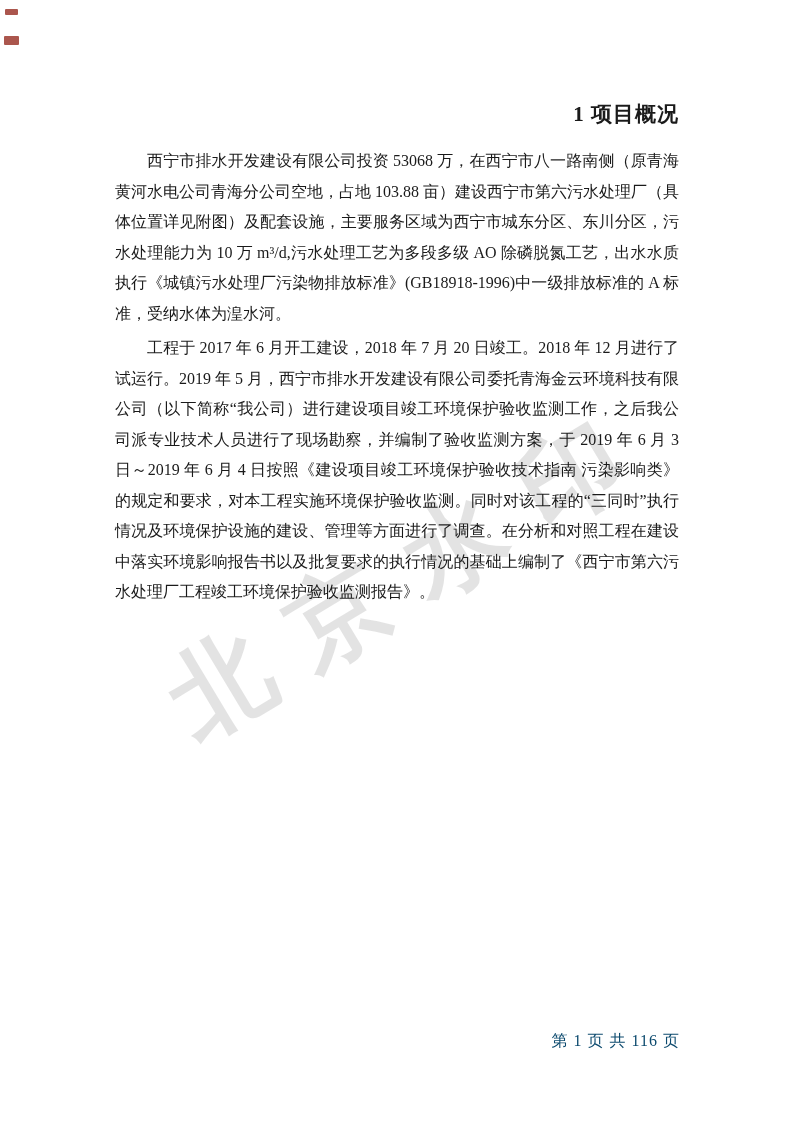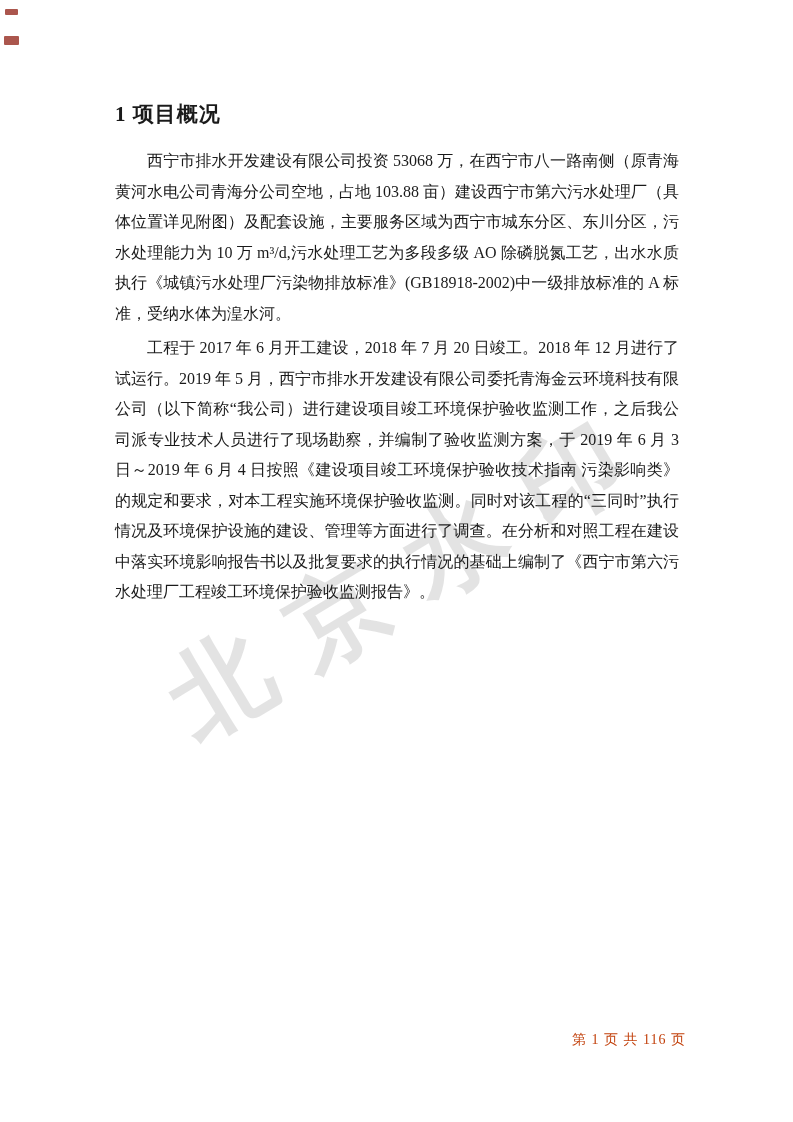--- a/index.html
+++ b/index.html
@@ -15,20 +15,21 @@
   .content {
     position:absolute;
     left:115px; top:100px;
     width:564px;
   }
   .heading {
     font-size:21px;
     font-weight:bold;
     margin:0 0 18px 0;
     letter-spacing:1px;
+    text-align:right;
   }
   .para {
     font-size:16px;
     line-height:30.5px;
     text-align:justify;
     text-indent:32px;
     margin:0 0 4px 0;
     word-break:break-all;
   }
   .watermark {
@@ -39,23 +40,23 @@
     letter-spacing:36px;
     white-space:nowrap;
     color:rgba(0,0,0,0.11);
     transform:rotate(-31deg);
     transform-origin:center center;
     pointer-events:none;
     user-select:none;
   }
   .footer {
     position:absolute;
-    right:107px; top:1031px;
-    font-size:14px;
-    color:#c2410c;
+    right:113px; top:1031px;
+    font-size:16px;
+    color:#0c4a6e;
     letter-spacing:1px;
   }
   .scan-mark {
     position:absolute;
     background:#9c382e;
     border-radius:1px;
     opacity:0.85;
   }
   .scan-mark.m1 { left:5px; top:9px;  width:13px; height:6px; }
   .scan-mark.m2 { left:4px; top:36px; width:15px; height:9px; }
@@ -66,21 +67,21 @@
 <div class="page">
 
   <span class="scan-mark m1"></span>
   <span class="scan-mark m2"></span>
 
   <div class="watermark">北京水印</div>
 
   <div class="content">
     <h1 class="heading">1 项目概况</h1>
 
-    <p class="para">西宁市排水开发建设有限公司投资 53068 万，在西宁市八一路南侧（原青海黄河水电公司青海分公司空地，占地 103.88 亩）建设西宁市第六污水处理厂（具体位置详见附图）及配套设施，主要服务区域为西宁市城东分区、东川分区，污水处理能力为 10 万 m³/d,污水处理工艺为多段多级 AO 除磷脱氮工艺，出水水质执行《城镇污水处理厂污染物排放标准》(GB18918-2002)中一级排放标准的 A 标准，受纳水体为湟水河。</p>
+    <p class="para">西宁市排水开发建设有限公司投资 53068 万，在西宁市八一路南侧（原青海黄河水电公司青海分公司空地，占地 103.88 亩）建设西宁市第六污水处理厂（具体位置详见附图）及配套设施，主要服务区域为西宁市城东分区、东川分区，污水处理能力为 10 万 m³/d,污水处理工艺为多段多级 AO 除磷脱氮工艺，出水水质执行《城镇污水处理厂污染物排放标准》(GB18918-1996)中一级排放标准的 A 标准，受纳水体为湟水河。</p>
 
 
     <p class="para">工程于 2017 年 6 月开工建设，2018 年 7 月 20 日竣工。2018 年 12 月进行了试运行。2019 年 5 月，西宁市排水开发建设有限公司委托青海金云环境科技有限公司（以下简称“我公司）进行建设项目竣工环境保护验收监测工作，之后我公司派专业技术人员进行了现场勘察，并编制了验收监测方案，于 2019 年 6 月 3 日～2019 年 6 月 4 日按照《建设项目竣工环境保护验收技术指南 污染影响类》的规定和要求，对本工程实施环境保护验收监测。同时对该工程的“三同时”执行情况及环境保护设施的建设、管理等方面进行了调查。在分析和对照工程在建设中落实环境影响报告书以及批复要求的执行情况的基础上编制了《西宁市第六污水处理厂工程竣工环境保护验收监测报告》。</p>
   </div>
 
   <div class="footer">第 1 页 共 116 页</div>
 
 </div>
 
 </body></html>

